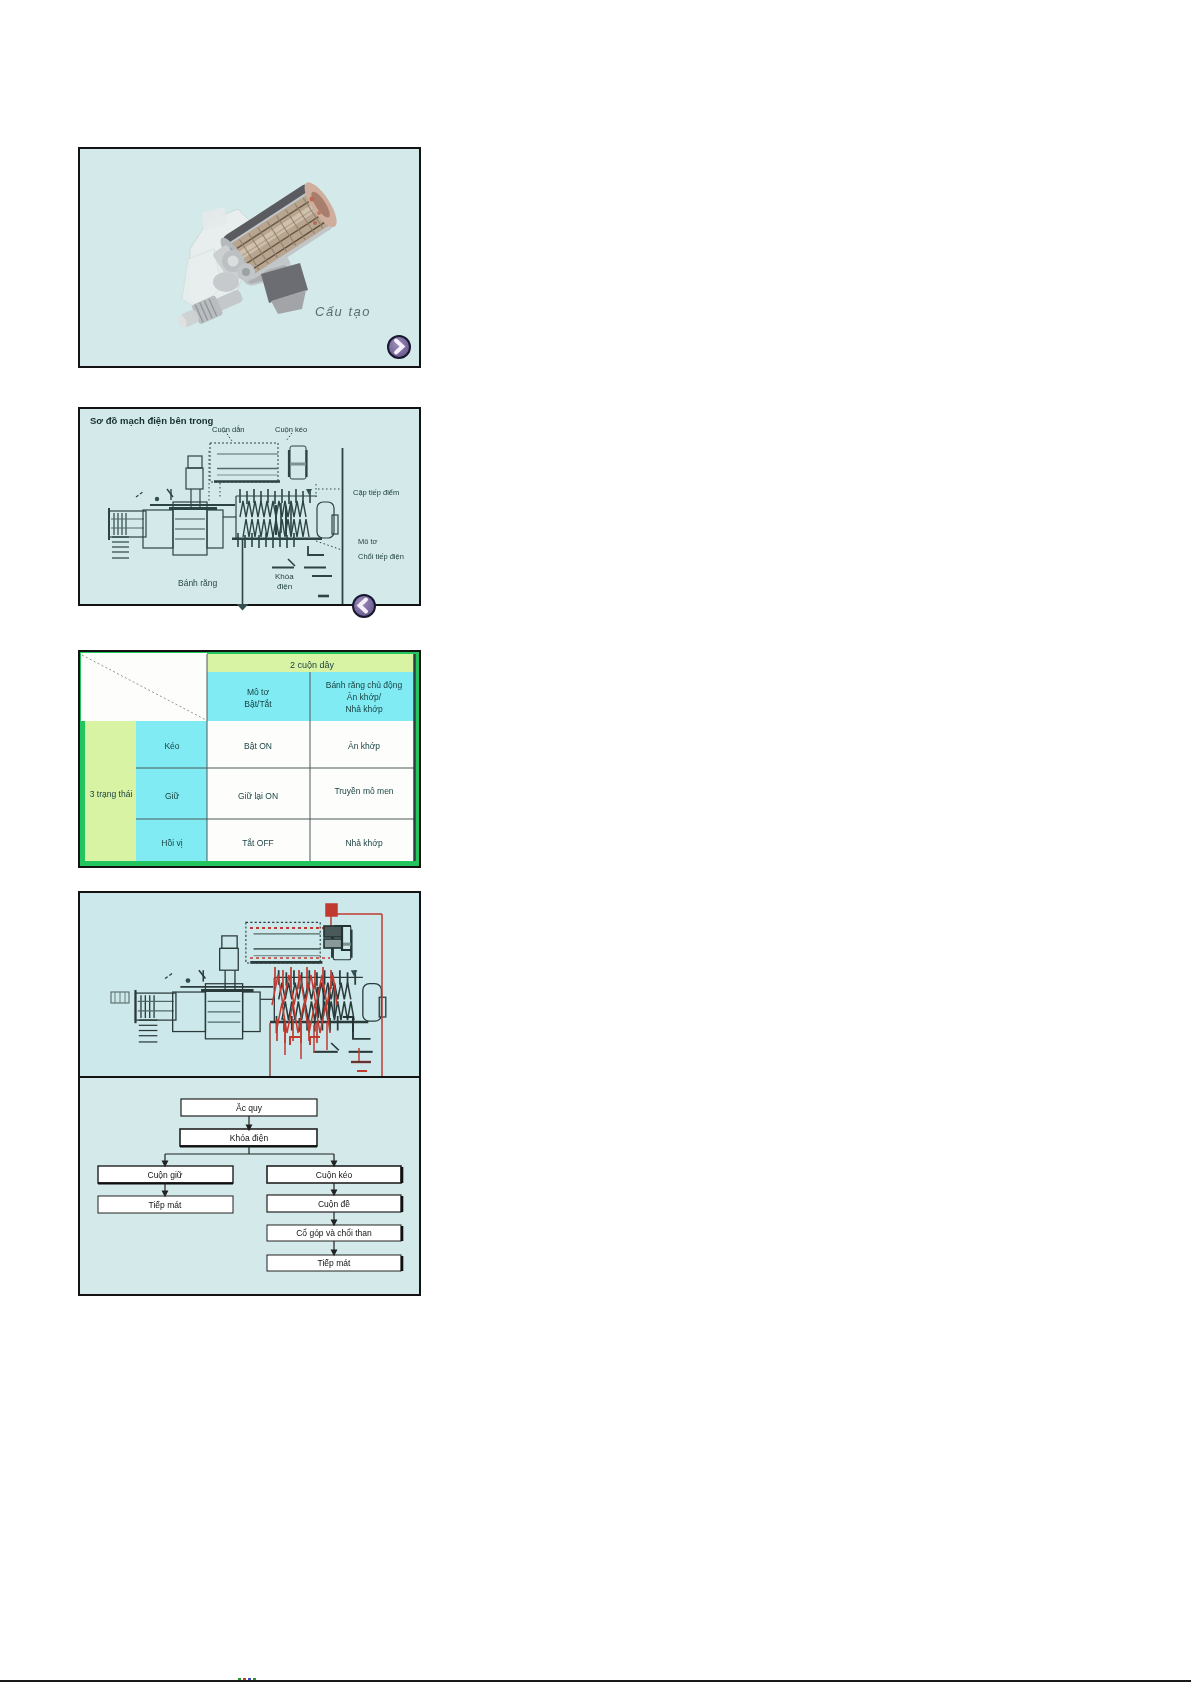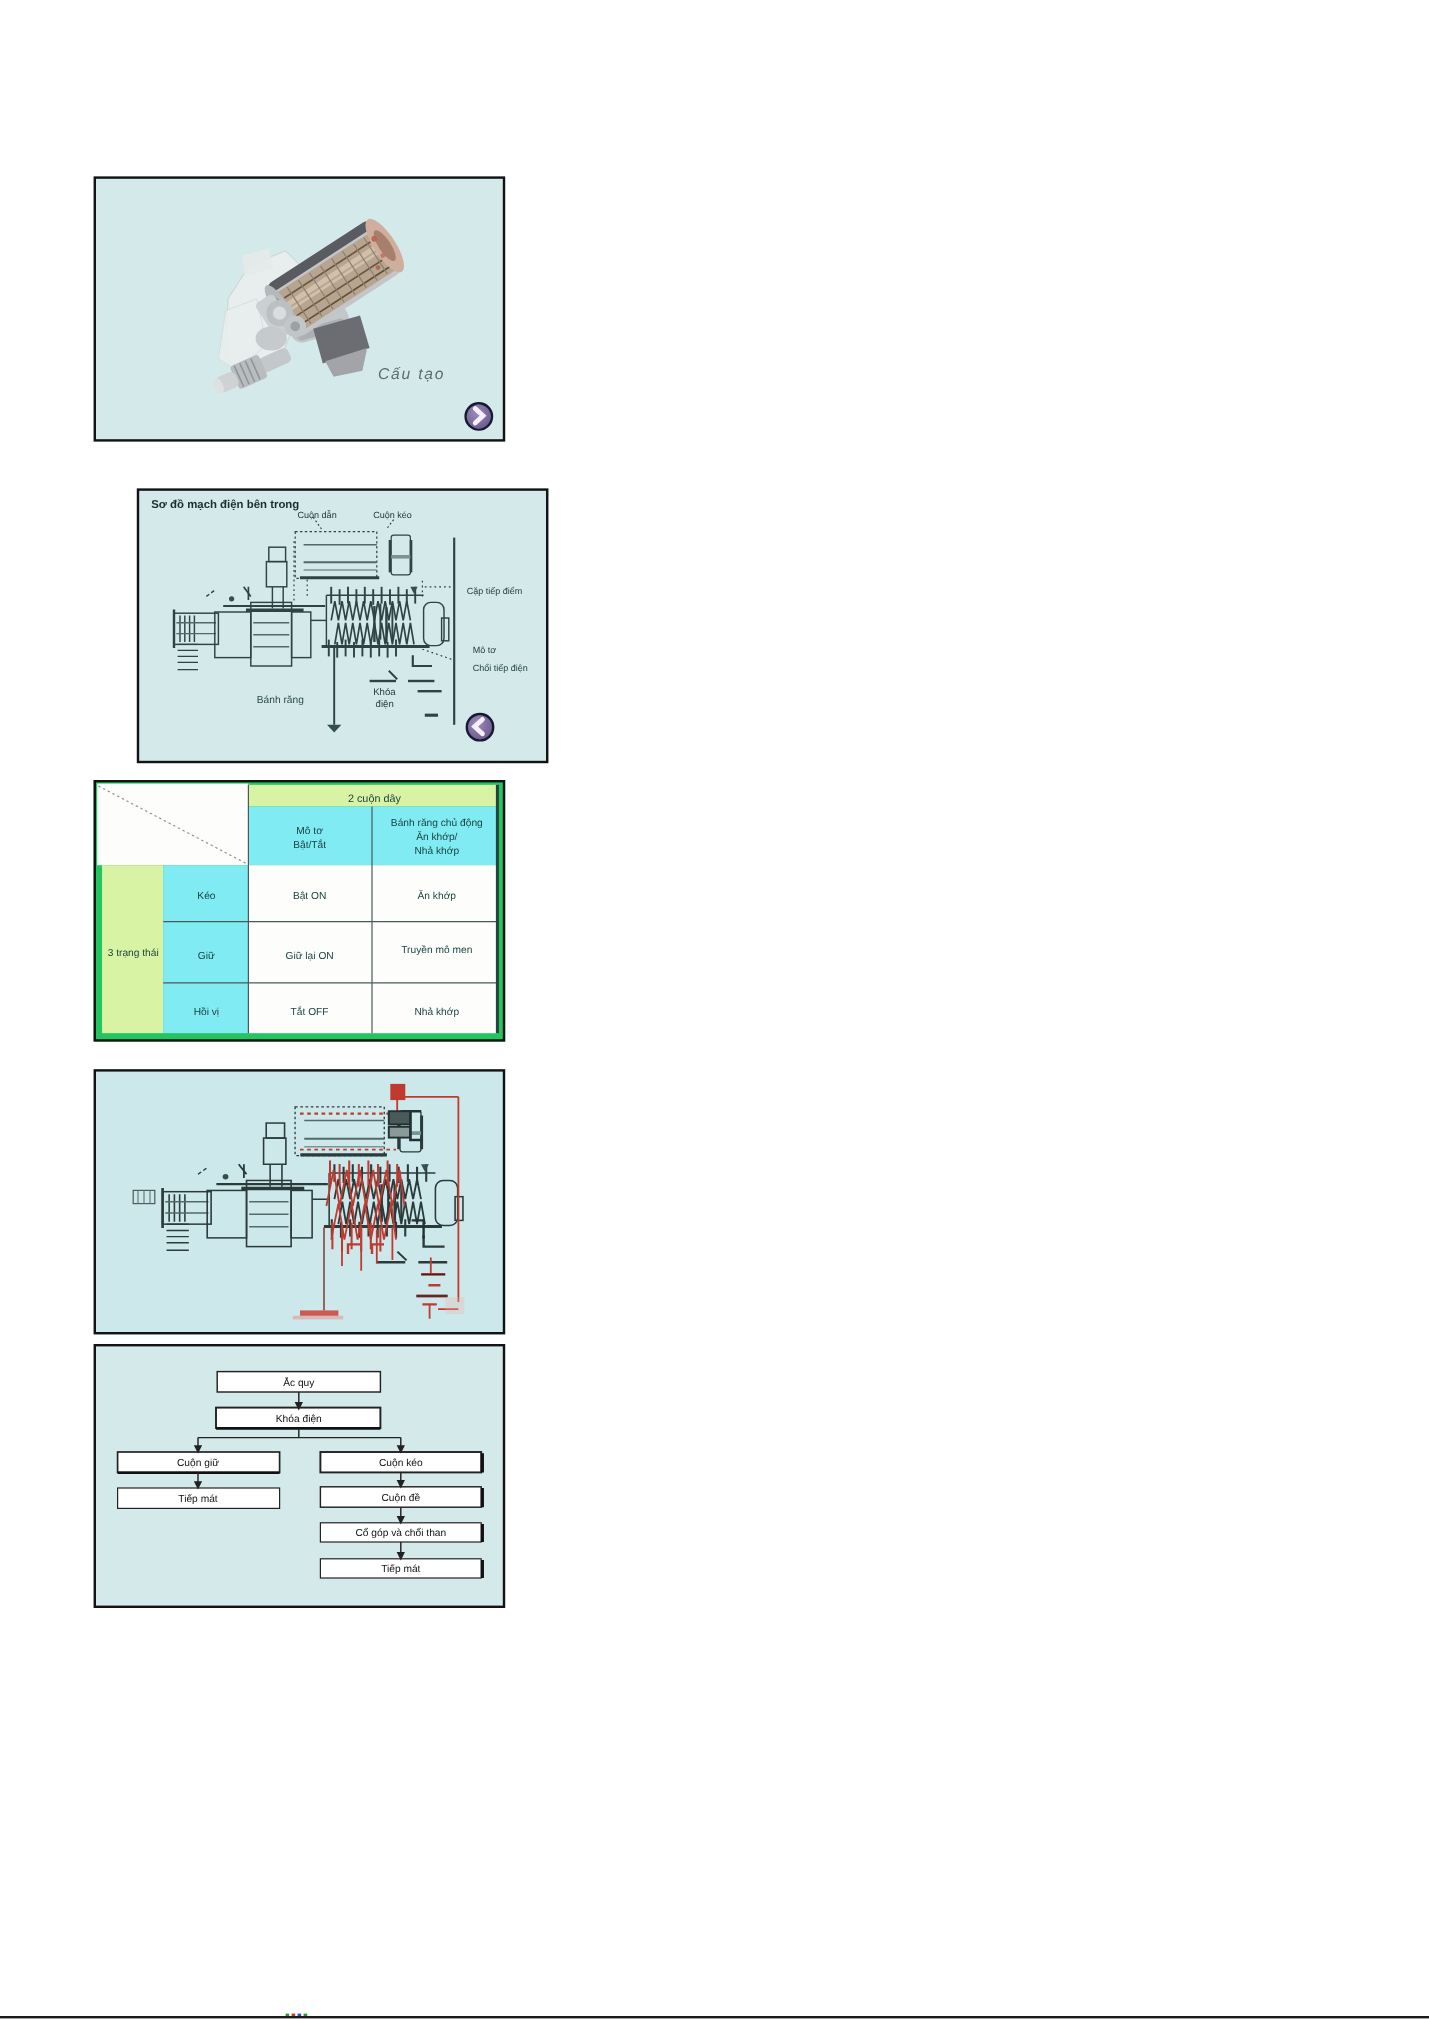--- a/index.html
+++ b/index.html
@@ -92,21 +92,21 @@
     <text x="235" y="167" font-size="13" font-style="italic" letter-spacing="1.5" fill="#5d6c6c" font-family="Liberation Sans">Cấu tạo</text>
   </svg>
 
   <div class="btn" style="left:307px;top:186px;">
         <svg width="19" height="19" style="position:absolute;left:0;top:0">
           <path d="M7 3.5 L13.5 9.5 L7 15.5" fill="none" stroke="#f6eef8" stroke-width="4" stroke-linecap="round" stroke-linejoin="miter"></path>
         </svg>
       </div>
 </div>
 
-<div class="slide" style="top:407px;height:229px;margin-left:36px;">
+<div class="slide" style="top:407px;height:199px;">
   <svg width="338" height="216" viewBox="0 0 338 216">
     <g stroke="#2c4544" fill="none" stroke-width="1.2">
 
       <g id="circ">
         <rect x="130" y="34" width="68" height="39" stroke-dasharray="2 2" stroke-width="1"></rect>
         <line x1="134" y1="72.5" x2="200" y2="72.5" stroke-width="2.6"></line>
         <line x1="137" y1="45" x2="198" y2="45" stroke="#526968"></line>
         <line x1="137" y1="59.5" x2="198" y2="59.5" stroke="#526968" stroke-width="1.6"></line>
         <line x1="137" y1="66" x2="198" y2="66" stroke="#7c9392"></line>
 
@@ -343,21 +343,21 @@
       <rect x="244" y="46" width="18" height="9" fill="#8a9a9a"></rect>
       <path d="M271 33 L262 33 L262 57 L271 57" stroke-width="2.2"></path>
       <path d="M263 124 L273 124 L273 139" stroke-width="2"></path>
       <line x1="190" y1="132" x2="190" y2="198" stroke="#707a7a" stroke-width="1"></line>
       <line x1="271" y1="169" x2="291" y2="169" stroke-width="1.2"></line>
       <line x1="267" y1="187" x2="293" y2="187" stroke-width="1.2"></line>
     </g>
   </svg>
 </div>
 
-<div class="slide" style="top:1120px;height:220px;">
+<div class="slide" style="top:1076px;height:220px;">
   <svg width="338" height="215" viewBox="0 0 338 215">
     <g font-family="Liberation Sans" font-size="8.5" text-anchor="middle">
 
       <rect x="101" y="21" width="136" height="17" fill="#fff" stroke="#222" stroke-width="1.2"></rect>
       <text x="169" y="33" fill="#111">Ắc quy</text>
 
       <rect x="100" y="51" width="137" height="17" fill="#fff" stroke="#222" stroke-width="1.6"></rect>
       <text x="169" y="63" fill="#111">Khóa điện</text>
 
       <rect x="18" y="88" width="135" height="17" fill="#fff" stroke="#222" stroke-width="1.4"></rect>

